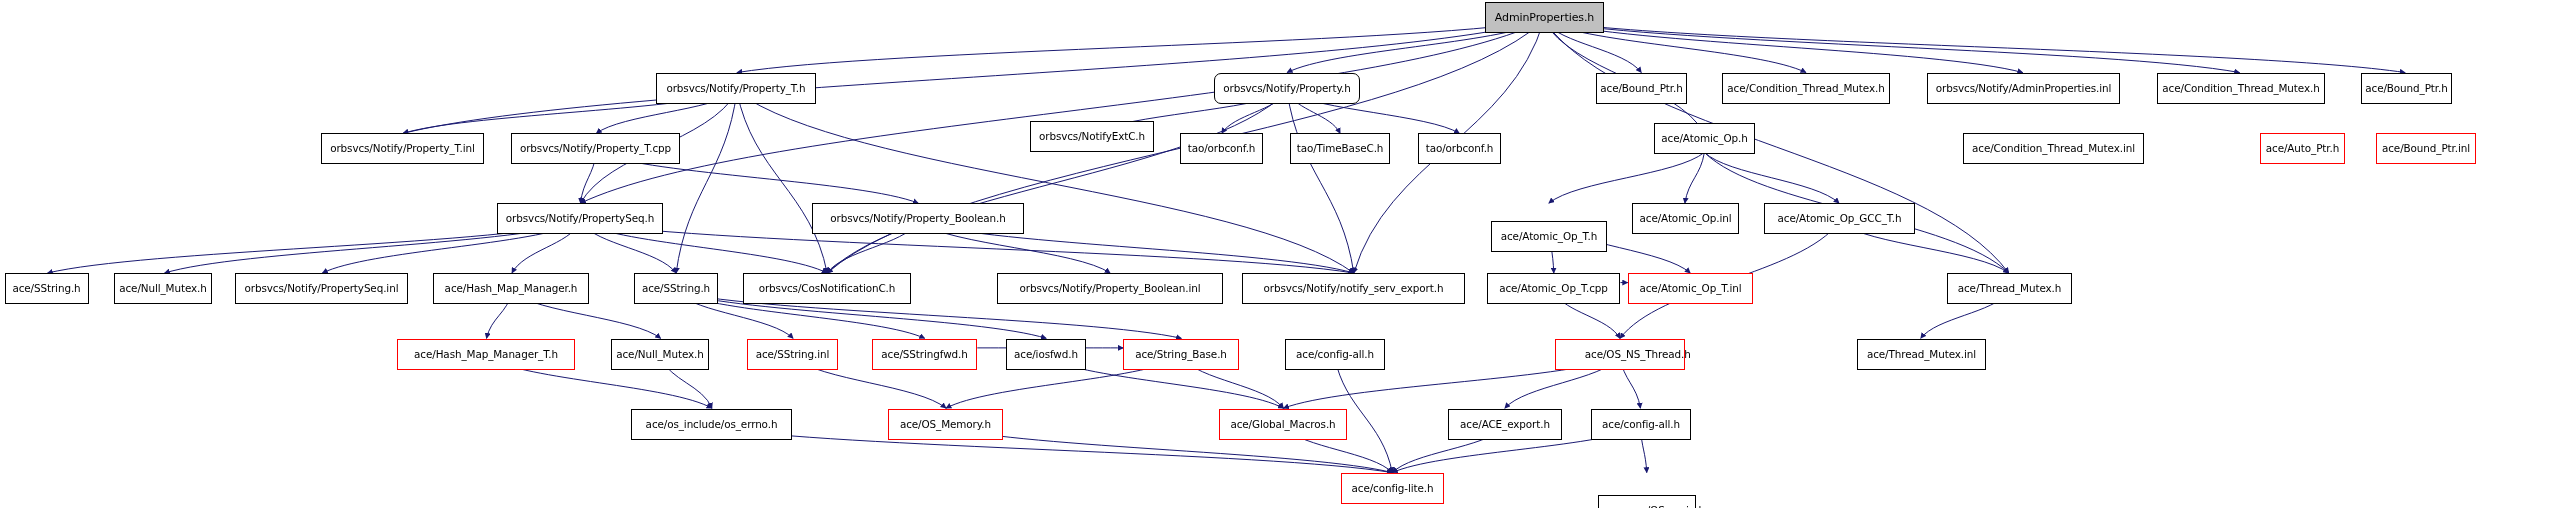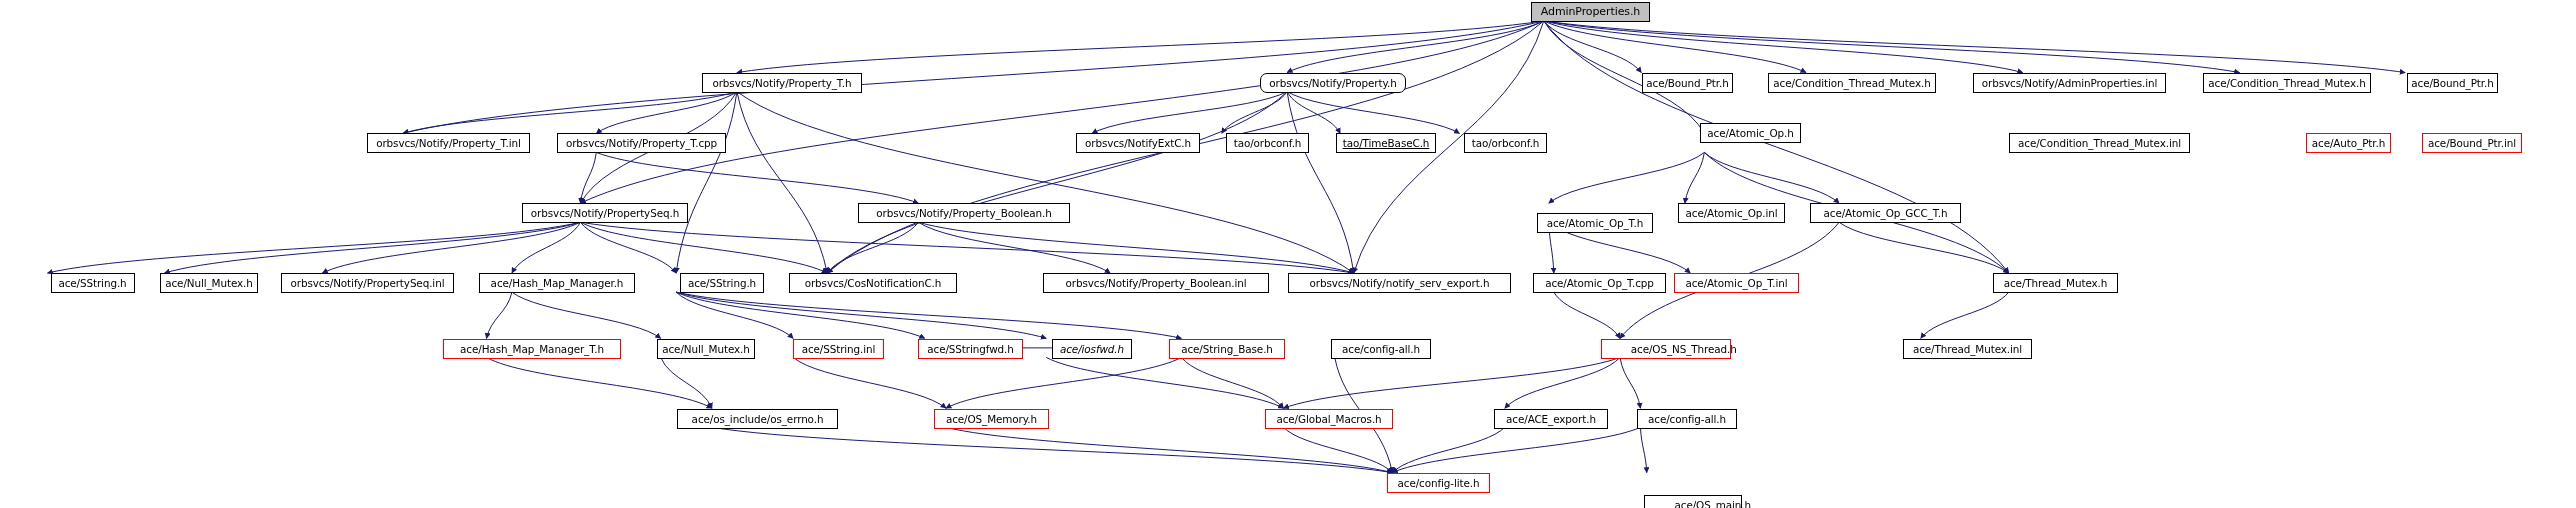--- a/index.html
+++ b/index.html
@@ -21,31 +21,30 @@
     width: 2576px;
     height: 508px;
     pointer-events: none;
   }
   .node {
     position: absolute;
     box-sizing: border-box;
     display: flex;
     align-items: center;
     justify-content: center;
-    height: 20px;
+    height: 31px;
     border: 0.9px solid #000000;
     background: #ffffff;
     color: #000000;
     font-size: 10.4px;
     line-height: 1;
     white-space: nowrap;
     padding: 0 4.5px;
     letter-spacing: -0.1px;
     z-index: 5;
-    margin-left: 46px;
   }
   .node.root {
     background: #c0c0c0;
     border-color: #000000;
     font-size: 11px;
   }
   .node.redborder {
     border-color: #ff0000;
   }
 </style>
@@ -157,51 +156,51 @@
       </div>
       <div class="node" style="left: 2361px; top: 73px; width: 91px;">
         <span>ace/Bound_Ptr.h</span>
       </div>
       <div class="node" style="left: 321px; top: 133px; width: 163px;">
         <span>orbsvcs/Notify/Property_T.inl</span>
       </div>
       <div class="node" style="left: 511px; top: 133px; width: 169px;">
         <span>orbsvcs/Notify/Property_T.cpp</span>
       </div>
-      <div class="node" style="left: 1030px; top: 133px; width: 124px;">
+      <div class="node" style="left: 1030px; top: 121px; width: 124px;">
         <span>orbsvcs/NotifyExtC.h</span>
       </div>
       <div class="node" style="left: 1180px; top: 133px; width: 83px;">
         <span>tao/orbconf.h</span>
       </div>
-      <div class="node" style="left: 1290px; top: 133px; width: 100px; text-decoration: underline;">
+      <div class="node" style="left: 1290px; top: 133px; width: 100px;">
         <span>tao/TimeBaseC.h</span>
       </div>
       <div class="node" style="left: 1418px; top: 133px; width: 83px;">
         <span>tao/orbconf.h</span>
       </div>
       <div class="node" style="left: 1654px; top: 123px; width: 101px; text-align: center;">
         <span>ace/Atomic_Op.h</span>
       </div>
       <div class="node" style="left: 1963px; top: 133px; width: 181px;">
         <span>ace/Condition_Thread_Mutex.inl</span>
       </div>
       <div class="node redborder" style="left: 2260px; top: 133px; width: 85px;">
         <span>ace/Auto_Ptr.h</span>
       </div>
       <div class="node redborder" style="left: 2376px; top: 133px; width: 100px;">
         <span>ace/Bound_Ptr.inl</span>
       </div>
-      <div class="node" style="left: 476px; top: 203px; width: 166px;">
+      <div class="node" style="left: 497px; top: 203px; width: 166px;">
         <span>orbsvcs/Notify/PropertySeq.h</span>
       </div>
       <div class="node" style="left: 812px; top: 203px; width: 212px;">
         <span>orbsvcs/Notify/Property_Boolean.h</span>
       </div>
-      <div class="node" style="left: 1491px; top: 213px; width: 116px;">
+      <div class="node" style="left: 1491px; top: 221px; width: 116px;">
         <span>ace/Atomic_Op_T.h</span>
       </div>
       <div class="node" style="left: 1632px; top: 203px; width: 107px;">
         <span>ace/Atomic_Op.inl</span>
       </div>
       <div class="node" style="left: 1764px; top: 203px; width: 151px;">
         <span>ace/Atomic_Op_GCC_T.h</span>
       </div>
       <div class="node" style="left: 4.5px; top: 273px; width: 84px;">
         <span>ace/SString.h</span>
@@ -241,21 +240,21 @@
       </div>
       <div class="node" style="left: 611px; top: 339px; width: 98px;">
         <span>ace/Null_Mutex.h</span>
       </div>
       <div class="node redborder" style="left: 747px; top: 339px; width: 91px;">
         <span>ace/SString.inl</span>
       </div>
       <div class="node redborder" style="left: 872px; top: 339px; width: 105px;">
         <span>ace/SStringfwd.h</span>
       </div>
-      <div class="node" style="left: 1006px; top: 339px; width: 80px; font-style: italic;">
+      <div class="node" style="left: 1006px; top: 339px; width: 80px;">
         <span>ace/iosfwd.h</span>
       </div>
       <div class="node redborder" style="left: 1123px; top: 339px; width: 116px;">
         <span>ace/String_Base.h</span>
       </div>
       <div class="node" style="left: 1285px; top: 339px; width: 100px;">
         <span>ace/config-all.h</span>
       </div>
       <div class="node redborder" style="left: 1555px; top: 339px; width: 130px; padding-left: 40px;">
         <span>ace/OS_NS_Thread.h</span>

